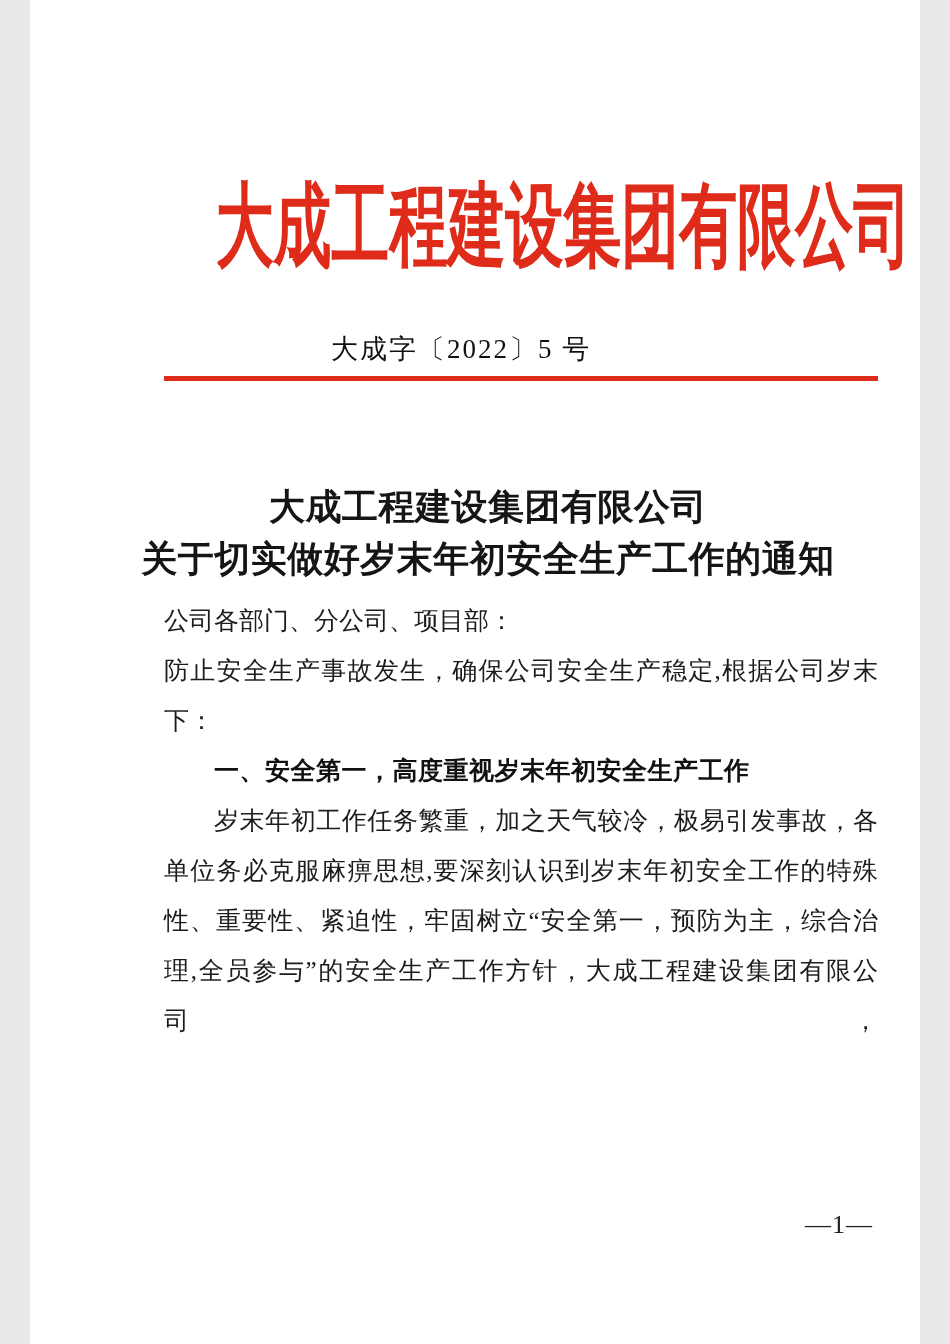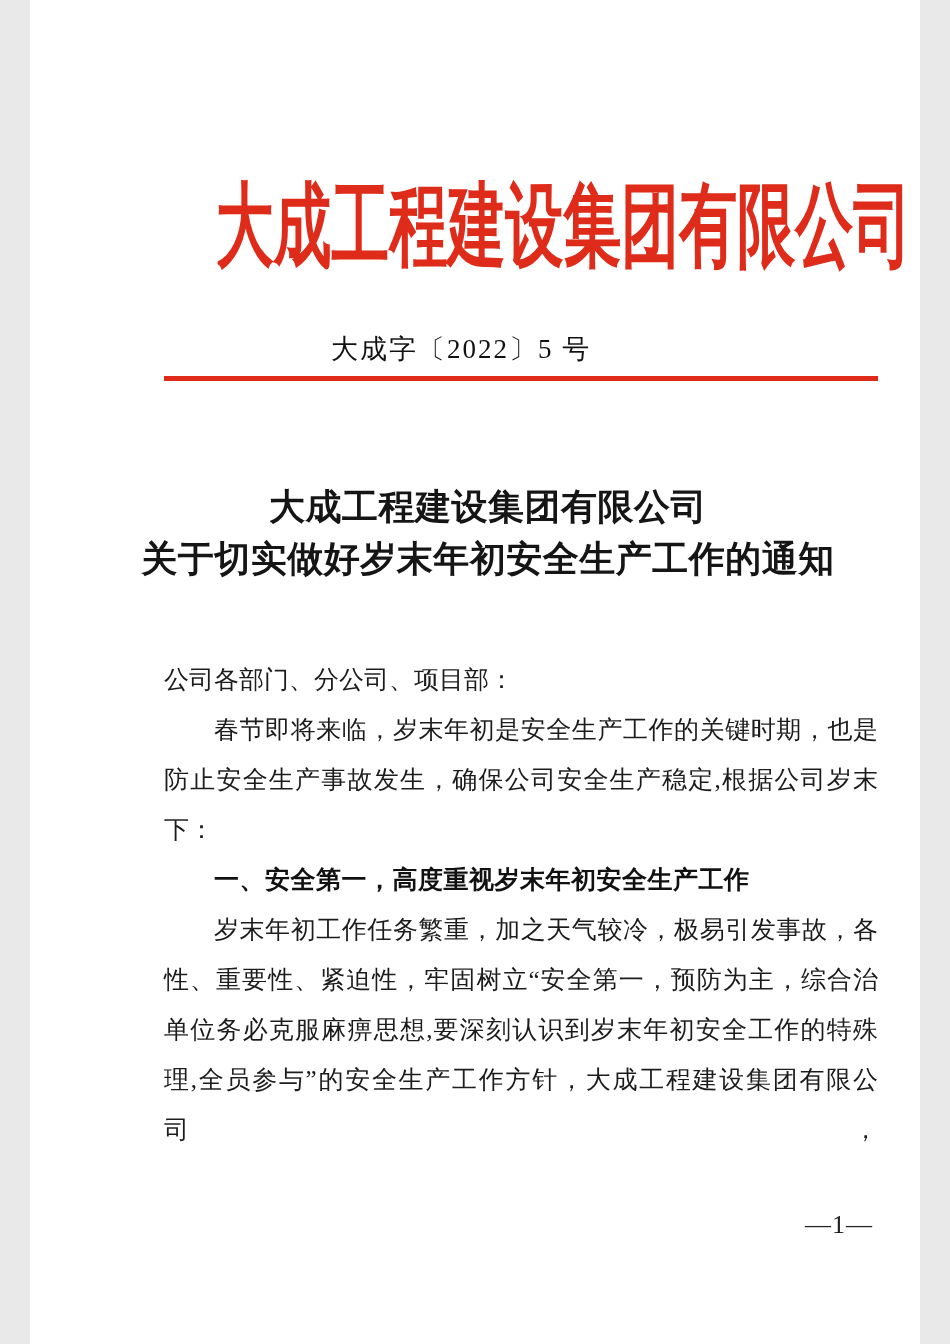--- a/index.html
+++ b/index.html
@@ -53,21 +53,21 @@
     text-align:center;
     font-weight:bold;
     font-size:36px;
     line-height:52px;
     color:#151515;
     letter-spacing:0.5px;
   }
   
   .body-text{
     position:absolute;
-    left:134px;top:655px;
+    left:134px;top:596px;
     width:714px;
     font-size:25px;
     color:#1c1c1c;
   }
   .line{
     height:50px;
     line-height:50px;
     white-space:nowrap;
     overflow:visible;
   }
@@ -103,25 +103,24 @@
 
   <div class="red-rule"></div>
 
   <div class="doc-title">
     <div>大成工程建设集团有限公司</div>
     <div>关于切实做好岁末年初安全生产工作的通知</div>
   </div>
 
   <div class="body-text">
     <div class="line">公司各部门、分公司、项目部：</div>
-    <div class="line indent just">春节即将来临，岁末年初是安全生产工作的关键时期，也是</div>
     <div class="line just">防止安全生产事故发生，确保公司安全生产稳定,根据公司岁末</div>
     <div class="line">下：</div>
     <div class="line indent heading">一、安全第一，高度重视岁末年初安全生产工作</div>
     <div class="line indent just">岁末年初工作任务繁重，加之天气较冷，极易引发事故，各</div>
+    <div class="line just">单位务必克服麻痹思想,要深刻认识到岁末年初安全工作的特殊</div>
     <div class="line just">性、重要性、紧迫性，牢固树立“安全第一，预防为主，综合治</div>
-    <div class="line just">单位务必克服麻痹思想,要深刻认识到岁末年初安全工作的特殊</div>
     <div class="line just">理,全员参与”的安全生产工作方针，大成工程建设集团有限公司，</div>
   </div>
 
   <div class="page-number">—1—</div>
 
 </div>
 
 </body></html>

